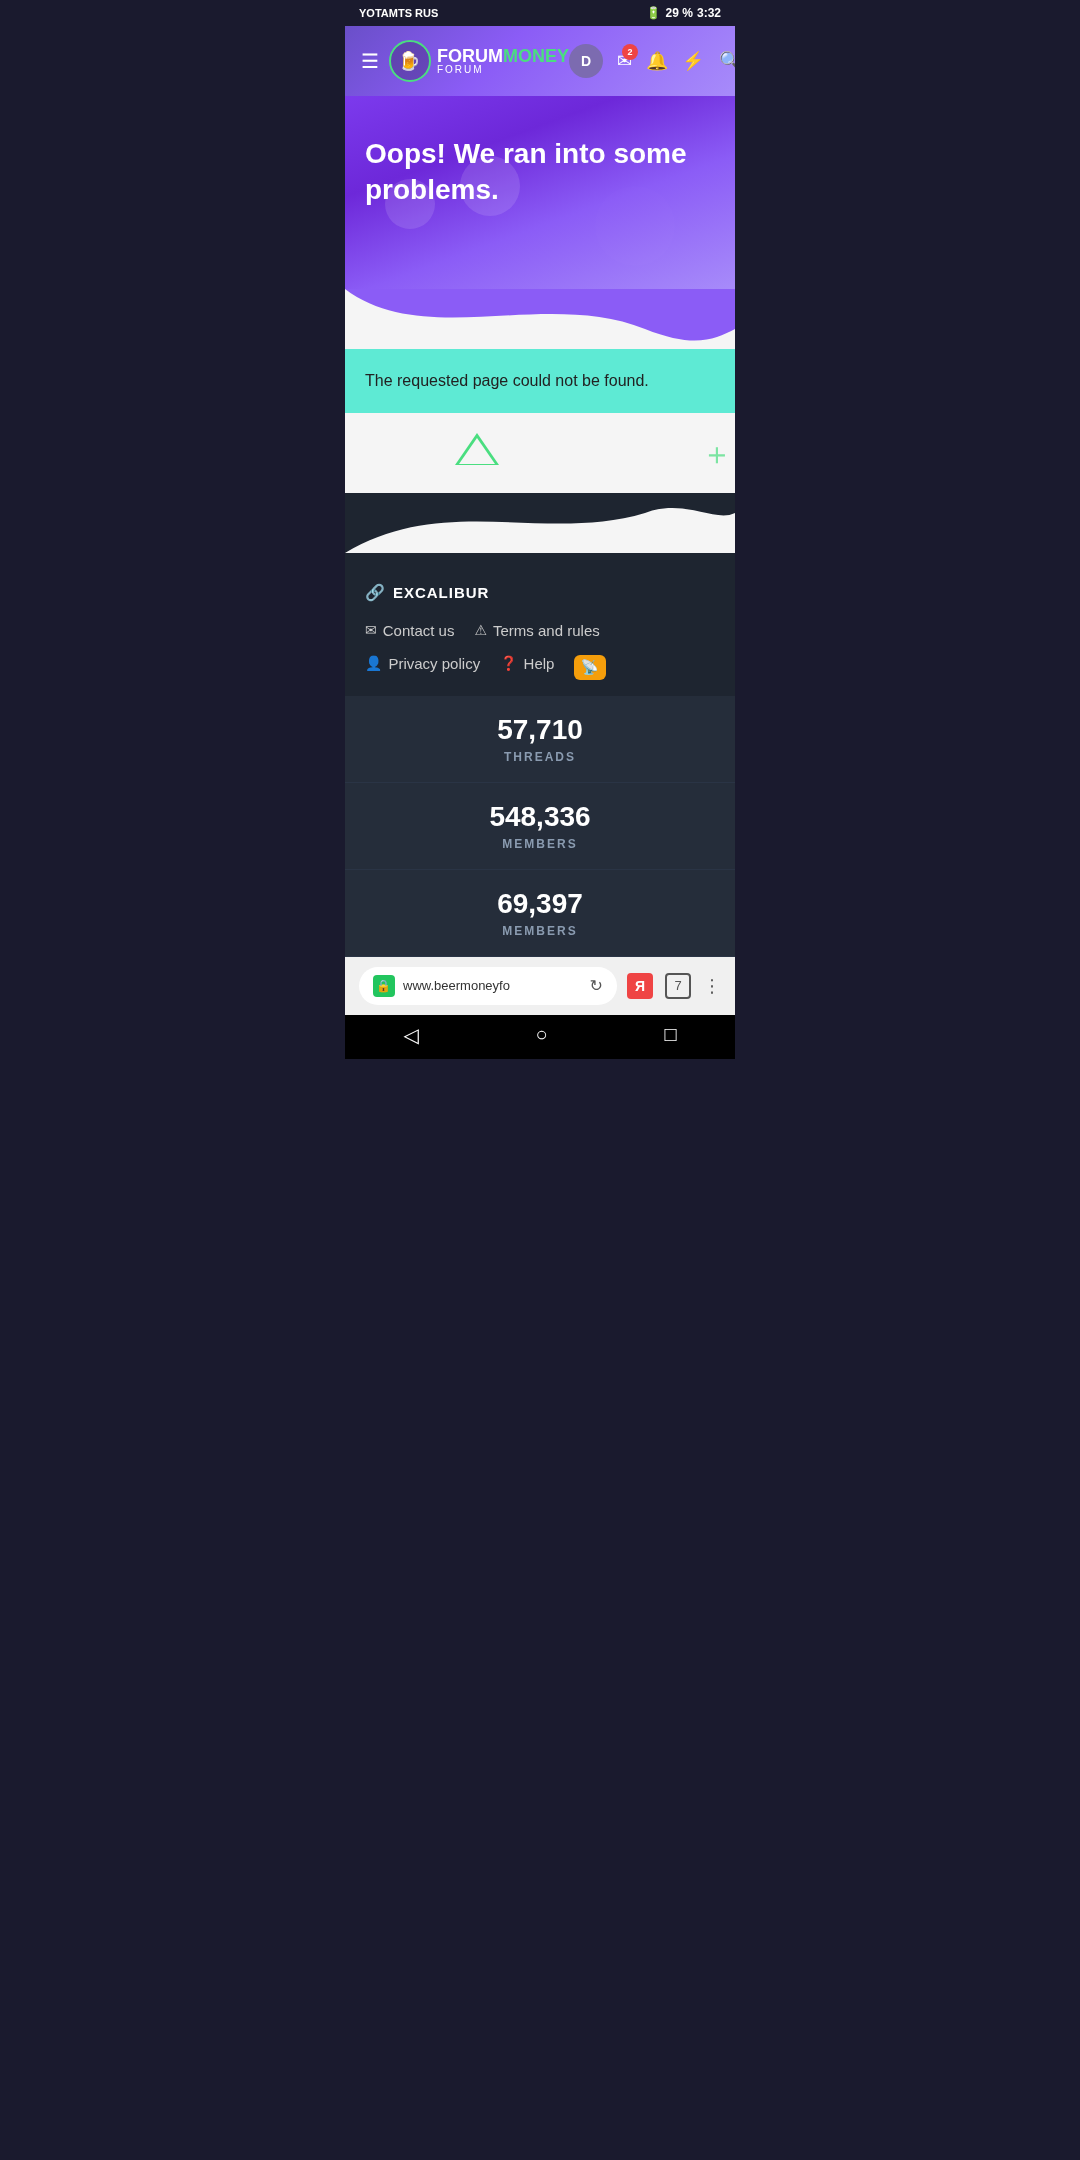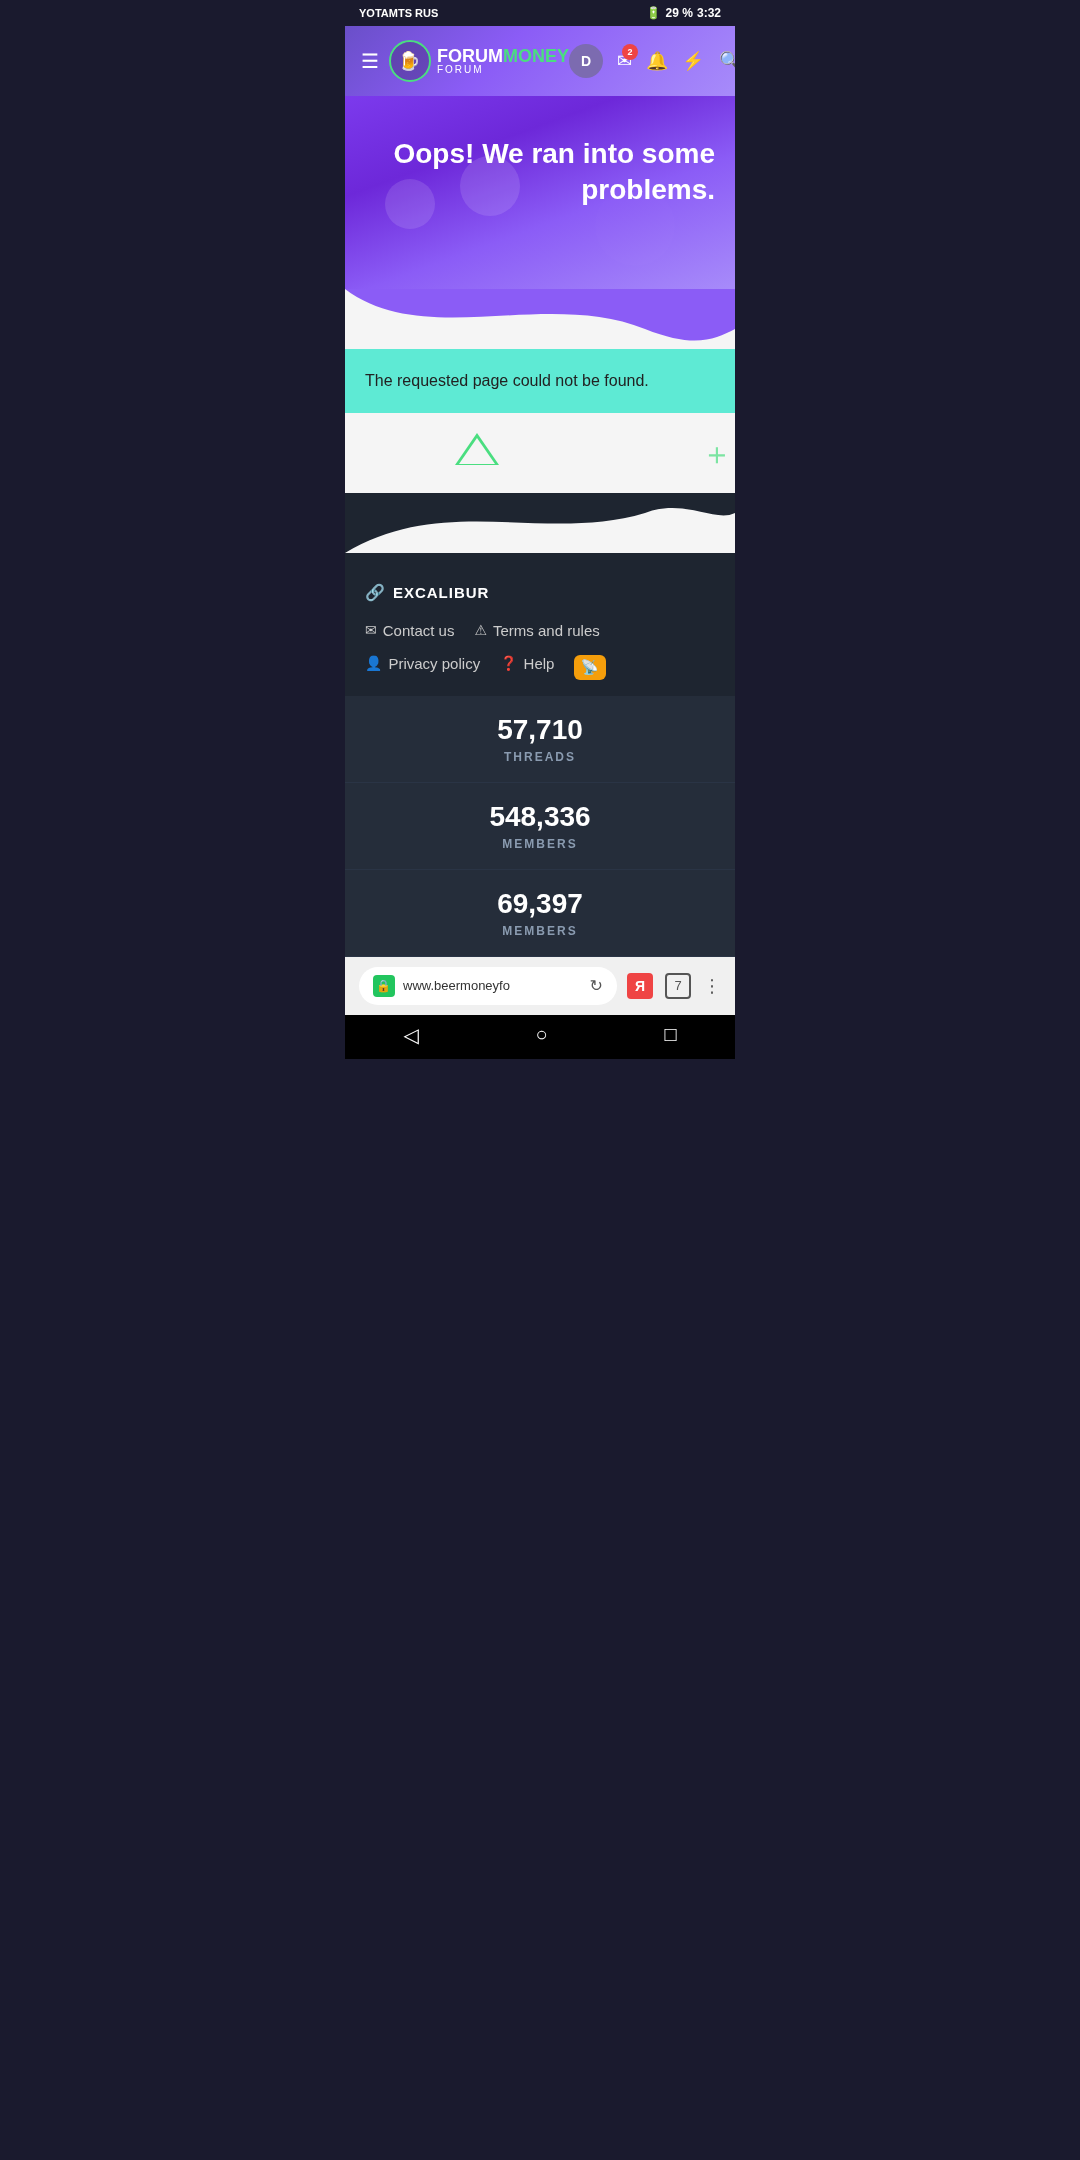--- a/index.html
+++ b/index.html
@@ -66,21 +66,21 @@
       font-weight: bold;
       border-radius: 50%;
       width: 16px; height: 16px;
       display: flex; align-items: center; justify-content: center;
     }
 
     
     .hero-banner {
       background: linear-gradient(160deg, #7c3aed 0%, #6d28d9 30%, #8b5cf6 60%, #a78bfa 100%);
       padding: 40px 20px 80px;
-      text-align: right;
+      text-align: left;
       position: relative;
       overflow: hidden;
     }
     .hero-title {
       color: white;
       font-size: 28px;
       font-weight: bold;
       line-height: 1.3;
     }
     

